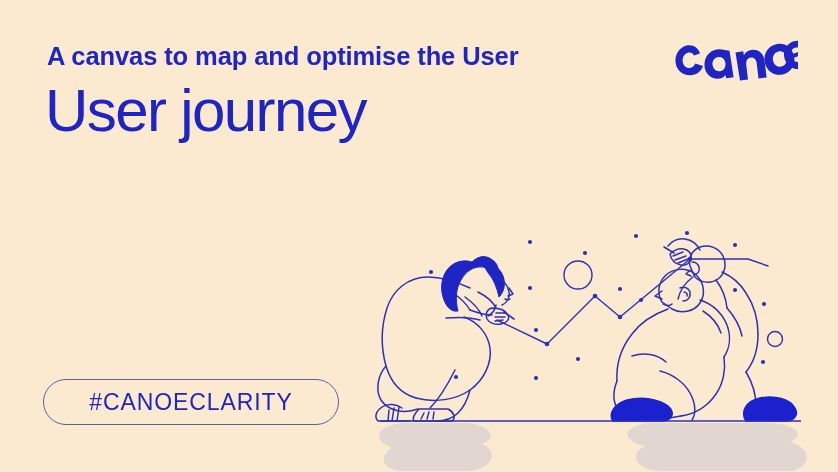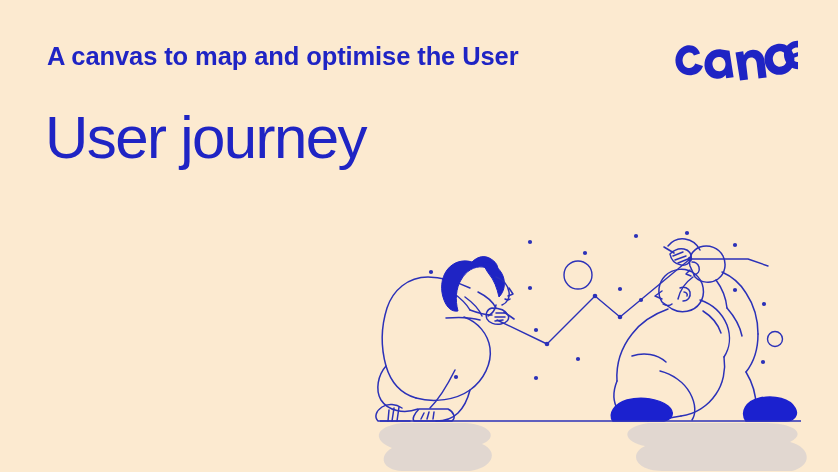--- a/index.html
+++ b/index.html
@@ -30,21 +30,21 @@
     font-size: 25.5px;
     font-weight: 700;
     letter-spacing: -0.1px;
     color: #1f24c4;
     white-space: nowrap;
     line-height: 1.1;
   }
   #title {
     position: absolute;
     left: 45px;
-    top: 104px;
+    top: 77px;
     font-size: 60px;
     font-weight: 400;
     letter-spacing: -1.6px;
     color: #1f24c4;
     white-space: nowrap;
     line-height: 1.12;
   }
 
   
   #logo {
@@ -339,14 +339,17 @@
           L 138.5 23.5
           C 136 15.5, 128.5 10.7, 121 13.5 Z
           M 122.5 20
           C 125.5 18.9, 128.6 19.8, 130.5 22.2
           L 119 26.6
           C 118.3 23.6, 119.8 21, 122.5 20 Z"></path>
       </g>
     </svg>
   </div>
 
+  <div id="pill">
+    <span id="pill-label">#CANOECLARITY</span>
+  </div>
 
 </div>
 
 </body></html>

